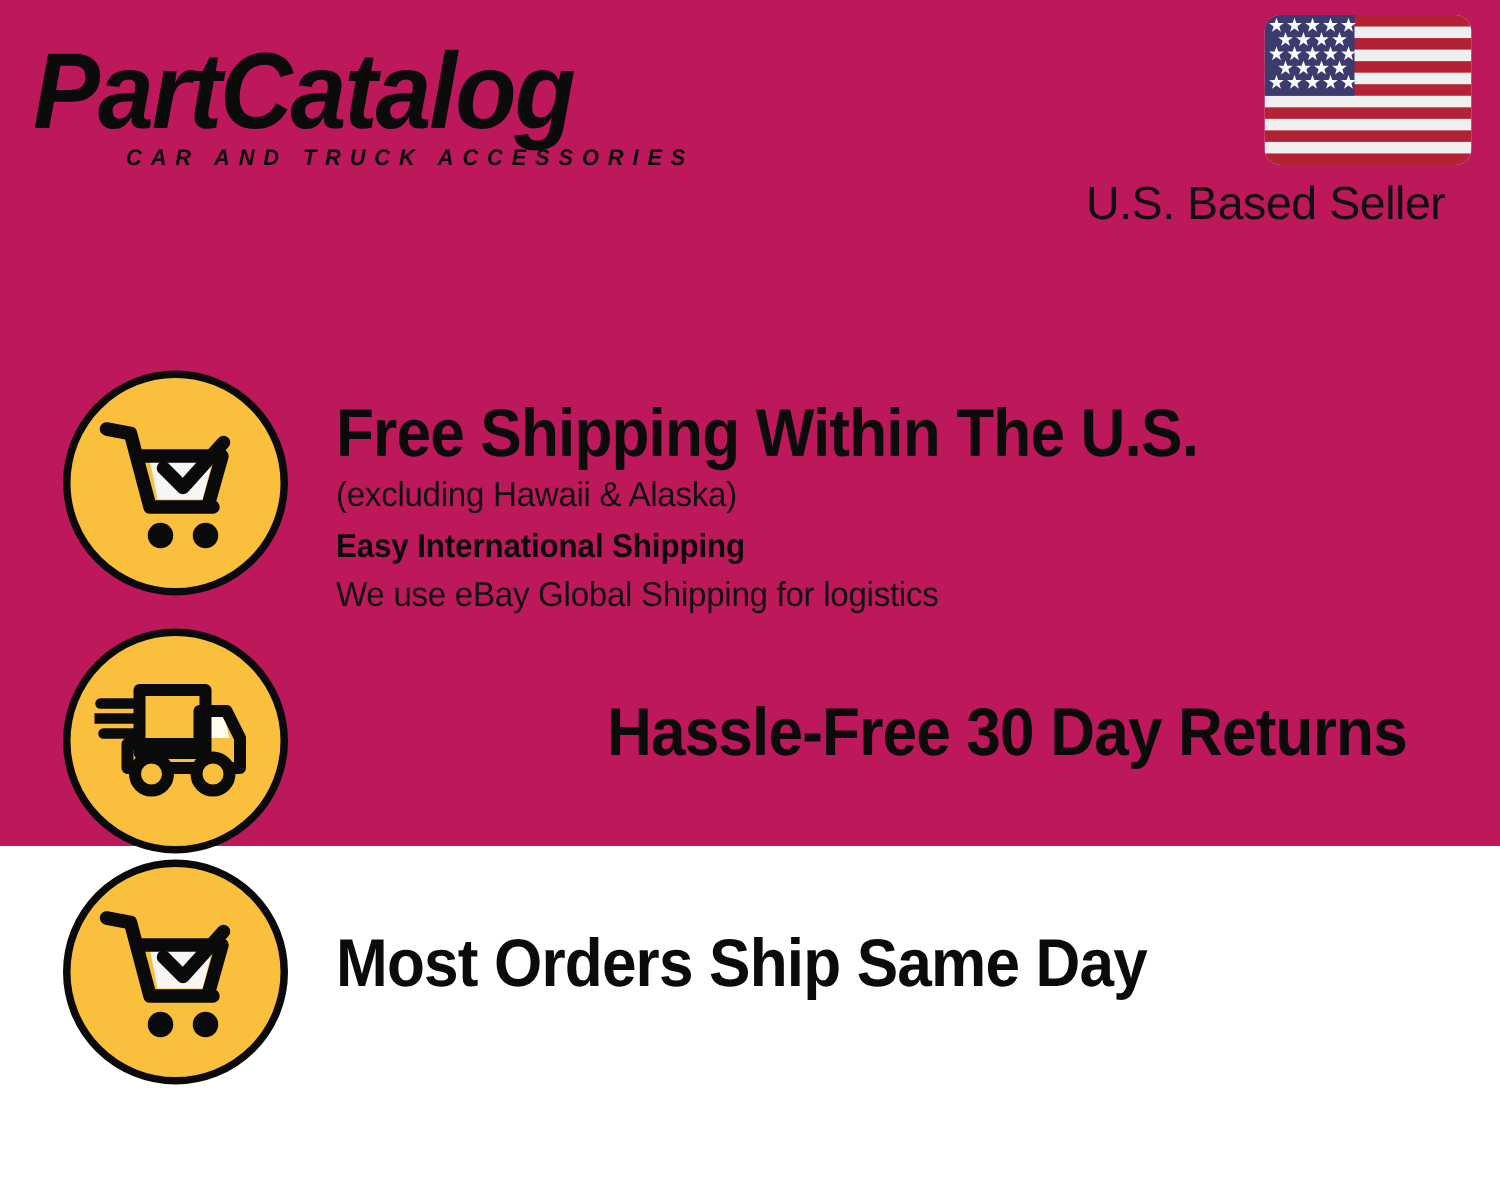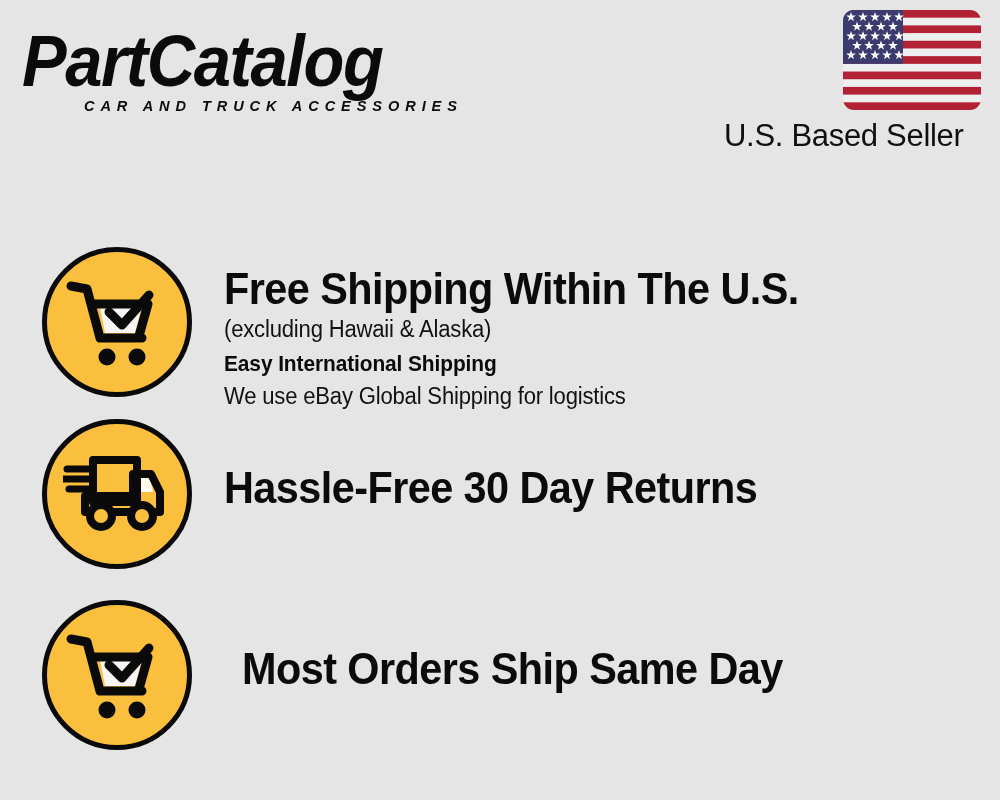--- a/index.html
+++ b/index.html
@@ -12,22 +12,22 @@
     background: #ffffff;
     font-family: "Liberation Sans", sans-serif;
     color: #0d0d0d;
     overflow: hidden;
     position: relative;
   }
 
   .banner {
     position: relative;
     width: 1000px;
-    height: 800px;
-    background: #e5e5e5;
+    height: 564px;
+    background: #be185d;
   }
 
   
   .header {
     position: absolute;
     left: 0;
     top: 0;
     width: 1000px;
     height: 170px;
   }
@@ -104,21 +104,21 @@
 
   .feature-row {
     position: absolute;
     left: 0;
     width: 1000px;
     display: flex;
     align-items: flex-start;
   }
   .feature-row.row-1 { top: 32px;  height: 170px; }
   .feature-row.row-2 { top: 204px; height: 170px; }
-  .feature-row.row-3 { top: 385px; height: 170px; gap: 18px; }
+  .feature-row.row-3 { top: 358px; height: 170px; }
 
   .icon-circle {
     position: relative;
     flex: 0 0 auto;
     margin-left: 42px;
     width: 150px;
     height: 150px;
     border-radius: 50%;
     background: #FABF3C;
     border: 5px solid #0a0a0a;
@@ -132,21 +132,21 @@
     display: block;
   }
 
   .feature-text {
     flex: 1 1 auto;
     margin-left: 32px;
     padding-top: 0;
   }
 
   .row-1 .feature-text { padding-top: 17px; }
-  .row-2 .feature-text { padding-top: 44px; }
+  .row-2 .feature-text { padding-top: 44px; text-align: right; }
   .row-3 .feature-text { padding-top: 44px; }
 
   .feat-title {
     font-family: "Liberation Sans", sans-serif;
     font-weight: 700;
     font-size: 45px;
     line-height: 49px;
     letter-spacing: -0.6px;
     color: #0b0b0b;
     transform: scaleX(0.92);

